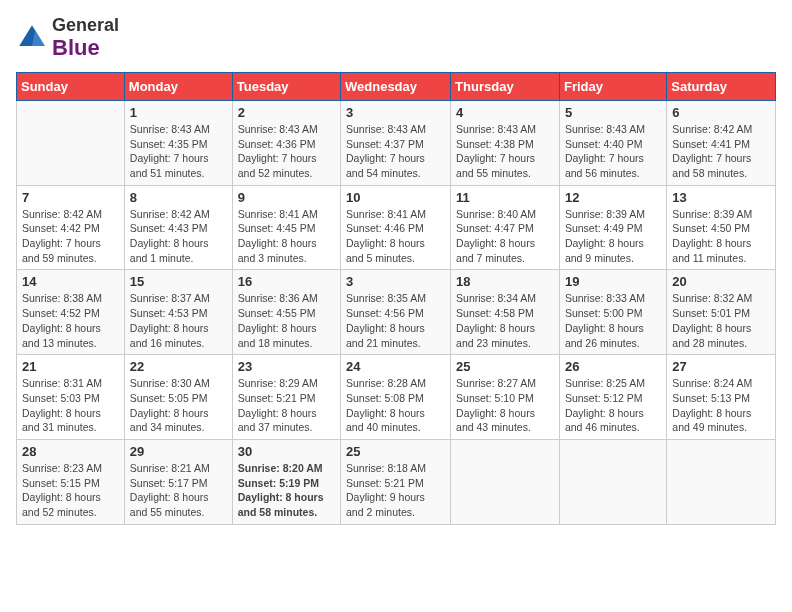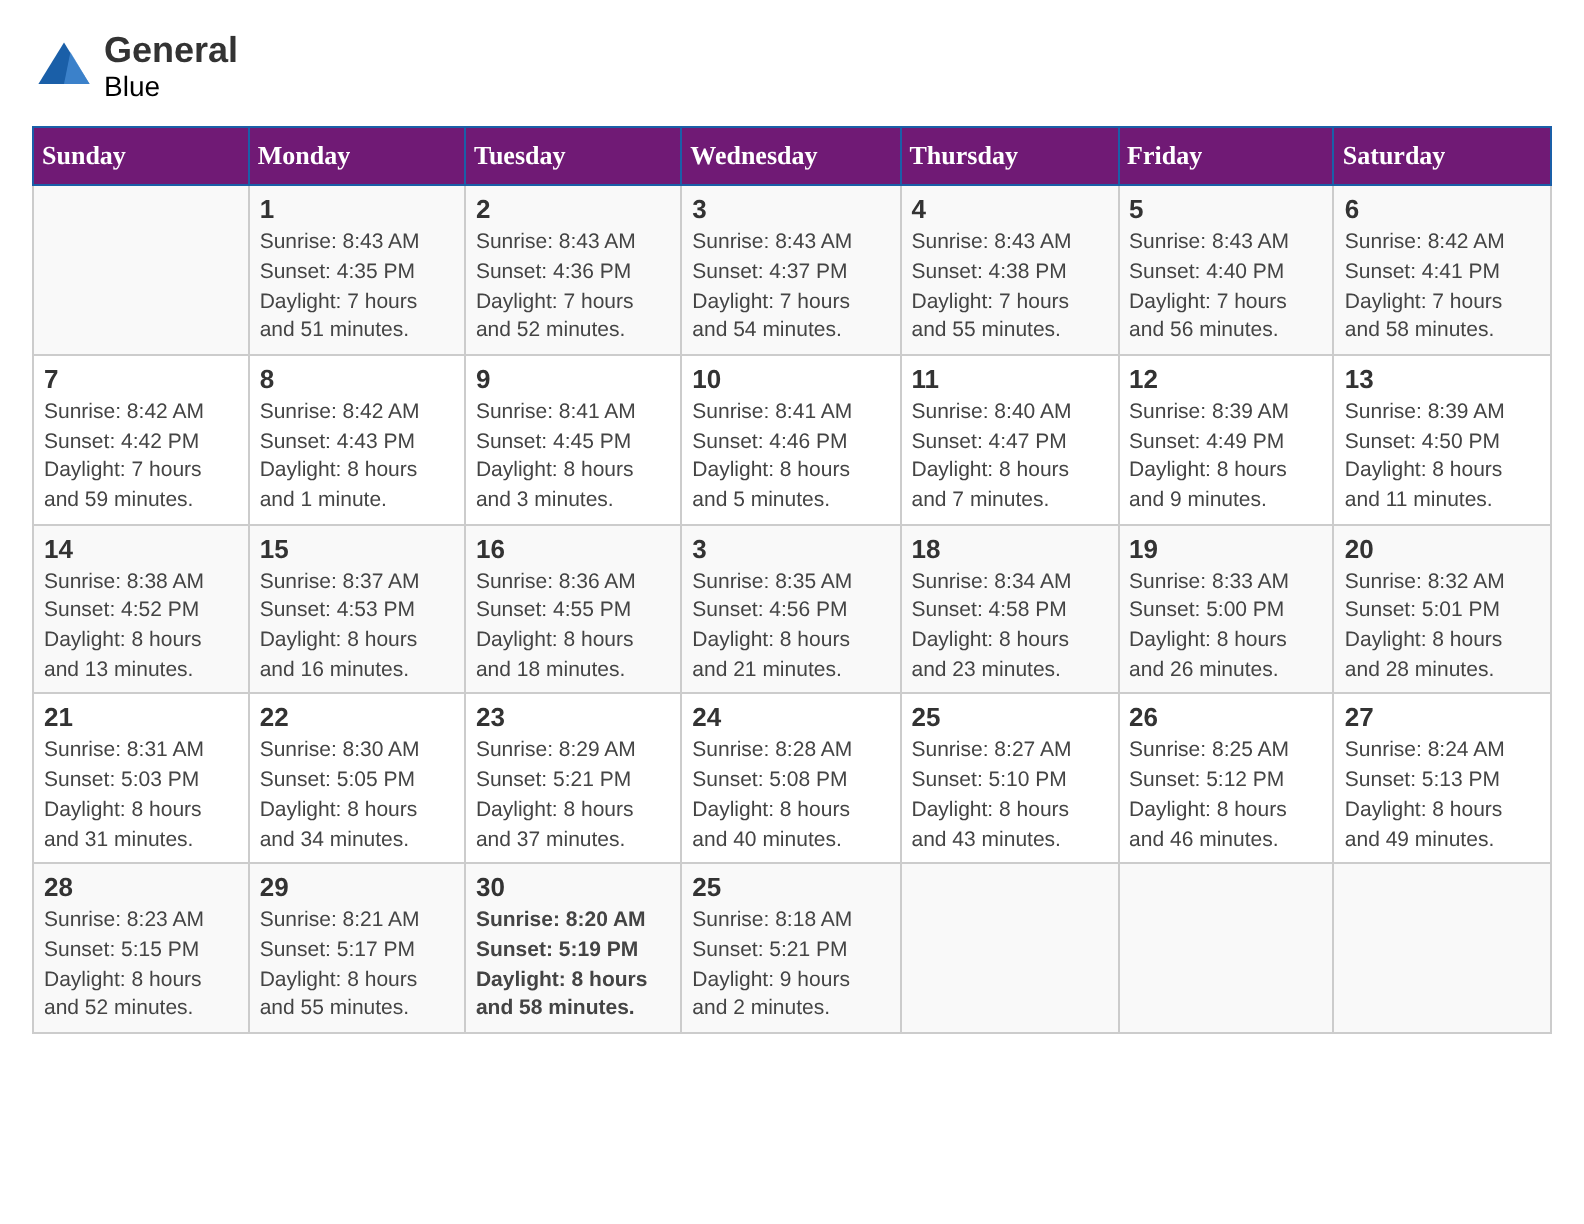--- a/index.html
+++ b/index.html
@@ -24,23 +24,23 @@
       display: flex;
       flex-direction: column;
       line-height: 1.1;
     }
     .logo-general {
       font-size: 18px;
       font-weight: bold;
       color: #333;
     }
     .logo-blue {
-      font-size: 14px;
-      font-weight: normal;
-      color: #000000;
+      font-size: 22px;
+      font-weight: bold;
+      color: #701a75;
     }
     .logo-icon {
       width: 32px;
       height: 32px;
     }
     .title-block {
       text-align: right;
     }
     .main-title {
       font-size: 32px;
@@ -50,28 +50,27 @@
     .subtitle {
       font-size: 16px;
       color: #555;
     }
     .calendar {
       width: 100%;
       border-collapse: collapse;
       font-size: 11px;
     }
     .calendar thead th {
-      background-color: #701a75;
+      background-color: #ef4444;
       color: #fff;
       padding: 6px 4px;
       text-align: left;
       font-size: 13px;
       font-weight: bold;
       border: 1px solid #1a5fa8;
-      font-family: Liberation Serif, serif;
     }
     .calendar tbody td {
       vertical-align: top;
       border: 1px solid #ccc;
       padding: 4px 5px;
       width: 113px;
       min-height: 80px;
       background: #fff;
     }
     .calendar tbody tr:nth-child(odd) td {

